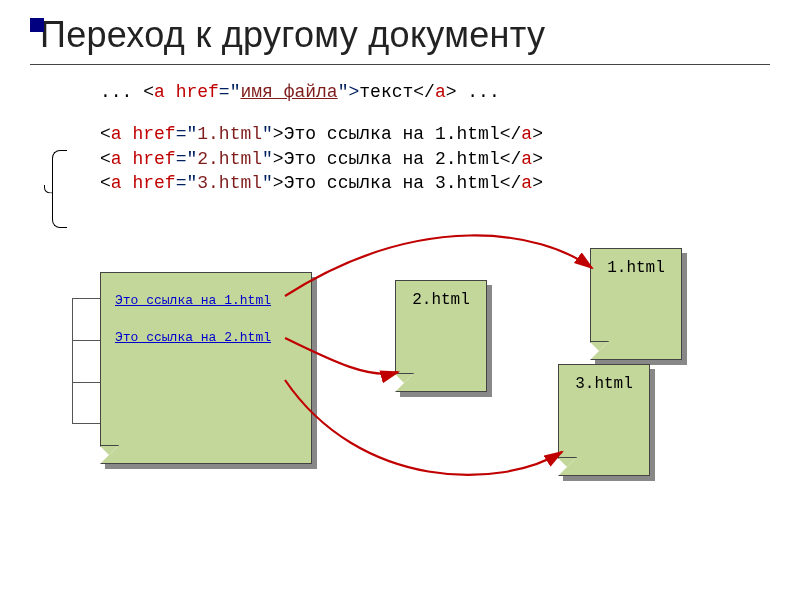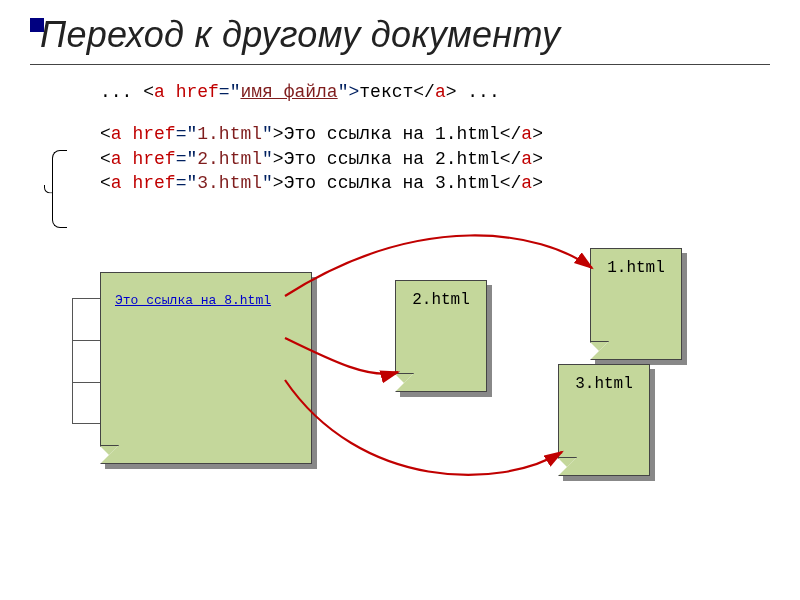--- a/index.html
+++ b/index.html
@@ -26,21 +26,20 @@
     width: 14px;
     height: 14px;
     background: #000080;
   }
   .title {
     font-size: 36px;
     font-weight: normal;
     color: #222;
     margin: 0 0 14px 10px;
     letter-spacing: 0.3px;
-    font-style: italic;
   }
   .underline {
     position: absolute;
     left: 30px;
     right: 30px;
     top: 64px;
     height: 0;
     border-bottom: 1.5px solid #444;
   }
   .code {
@@ -173,21 +172,22 @@
   <div class="square"></div>
   <h1 class="title">Переход к другому документу</h1>
   <div class="underline"></div>
 
   <div class="code syntax-line"><span class="c-black">... &lt;</span><span class="c-red">a</span><span class="c-red"> href</span><span class="c-navy">="</span><span class="c-green" style="text-decoration:underline">имя_файла</span><span class="c-navy">"&gt;</span><span class="c-black">текст</span><span class="c-black">&lt;/</span><span class="c-red">a</span><span class="c-black">&gt; ...</span></div>
 
   <div class="bracket"></div>
   <div class="code examples-block" id="examples"><div><span class="c-black">&lt;</span><span class="c-red">a href</span><span class="c-navy">="</span><span class="c-green">1.html</span><span class="c-navy">"</span><span class="c-black">&gt;Это ссылка на 1.html&lt;/</span><span class="c-red">a</span><span class="c-black">&gt;</span></div><div><span class="c-black">&lt;</span><span class="c-red">a href</span><span class="c-navy">="</span><span class="c-green">2.html</span><span class="c-navy">"</span><span class="c-black">&gt;Это ссылка на 2.html&lt;/</span><span class="c-red">a</span><span class="c-black">&gt;</span></div><div><span class="c-black">&lt;</span><span class="c-red">a href</span><span class="c-navy">="</span><span class="c-green">3.html</span><span class="c-navy">"</span><span class="c-black">&gt;Это ссылка на 3.html&lt;/</span><span class="c-red">a</span><span class="c-black">&gt;</span></div></div>
 
   <div class="doc doc-main">
-    <span class="link">Это ссылка на 8.html</span>
+    <span class="link">Это ссылка на 1.html</span>
+    <span class="link">Это ссылка на 2.html</span>
     <div class="fold"></div>
   </div>
 
   <div class="doc doc-2">
     <div class="doc-label">2.html</div>
     <div class="fold"></div>
   </div>
   <div class="doc doc-1">
     <div class="doc-label">1.html</div>
     <div class="fold"></div>

